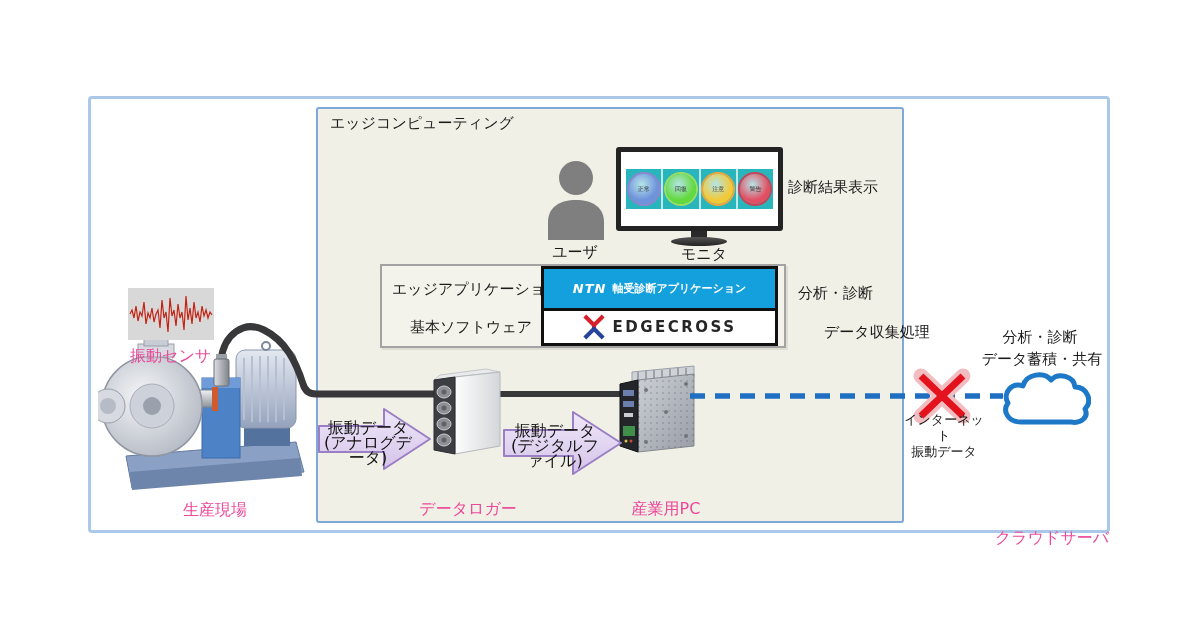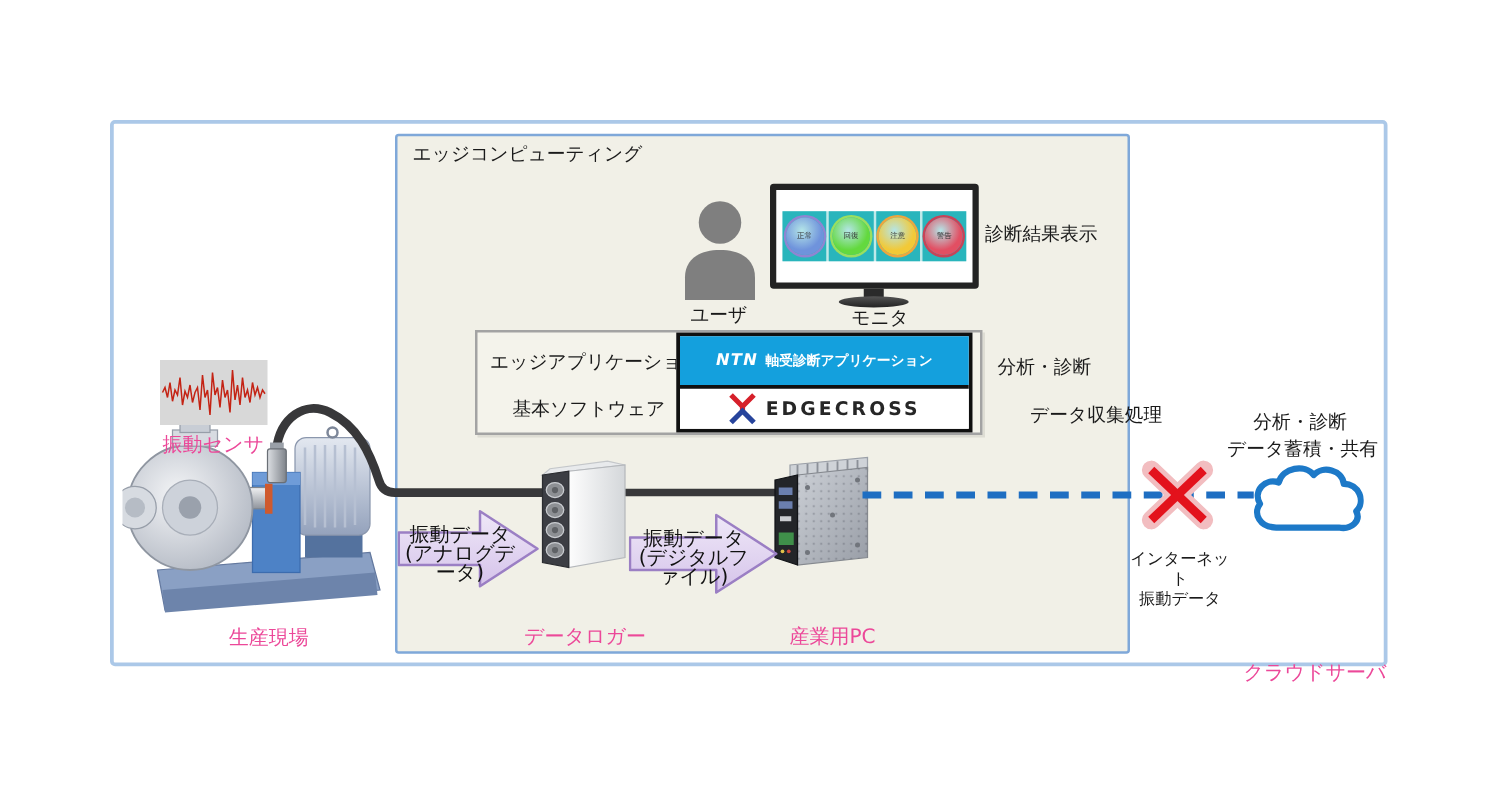--- a/index.html
+++ b/index.html
@@ -244,21 +244,21 @@
     <line x1="7" y1="30" x2="320" y2="30" stroke="#1e6ec2" stroke-width="5.5" stroke-dasharray="15 10"></line>
     <g stroke="#f2bdc0" stroke-width="15" stroke-linecap="round">
       <line x1="238" y1="10" x2="280" y2="50"></line>
         <line x1="280" y1="10" x2="238" y2="50"></line>
     </g>
     <g stroke="#e3121c" stroke-width="7">
       <line x1="238" y1="10" x2="280" y2="50"></line>
         <line x1="280" y1="10" x2="238" y2="50"></line>
     </g>
   </svg>
-  <div class="abs ctr" style="left:899px;top:440px;width:90px;font-size:13px;line-height:16px;">
+  <div class="abs ctr" style="left:899px;top:412px;width:90px;font-size:13px;line-height:16px;">
     <div>インターネット</div>
     <div>振動データ</div>
   </div>
 
   <svg class="abs" style="left:997px;top:367px;" width="94" height="64" viewBox="0 0 94 64">
     <path d="M24,55 C11,55 5,44 11,36 C5,26 15,15 26,19 C29,7 47,4 54,13 C61,5 77,9 78,20 C90,20 96,34 88,42 C92,50 84,57 74,55 Z" fill="#ffffff" stroke="#1d79c8" stroke-width="5" stroke-linejoin="round"></path>
   </svg>
   <div class="abs lbl-s ctr" style="left:975px;top:328px;width:130px;">分析・診断</div>
   <div class="abs lbl-s ctr" style="left:967px;top:350px;width:150px;">データ蓄積・共有</div>
   <div class="abs lbl ctr" style="left:990px;top:528px;width:124px;">クラウドサーバ</div>

